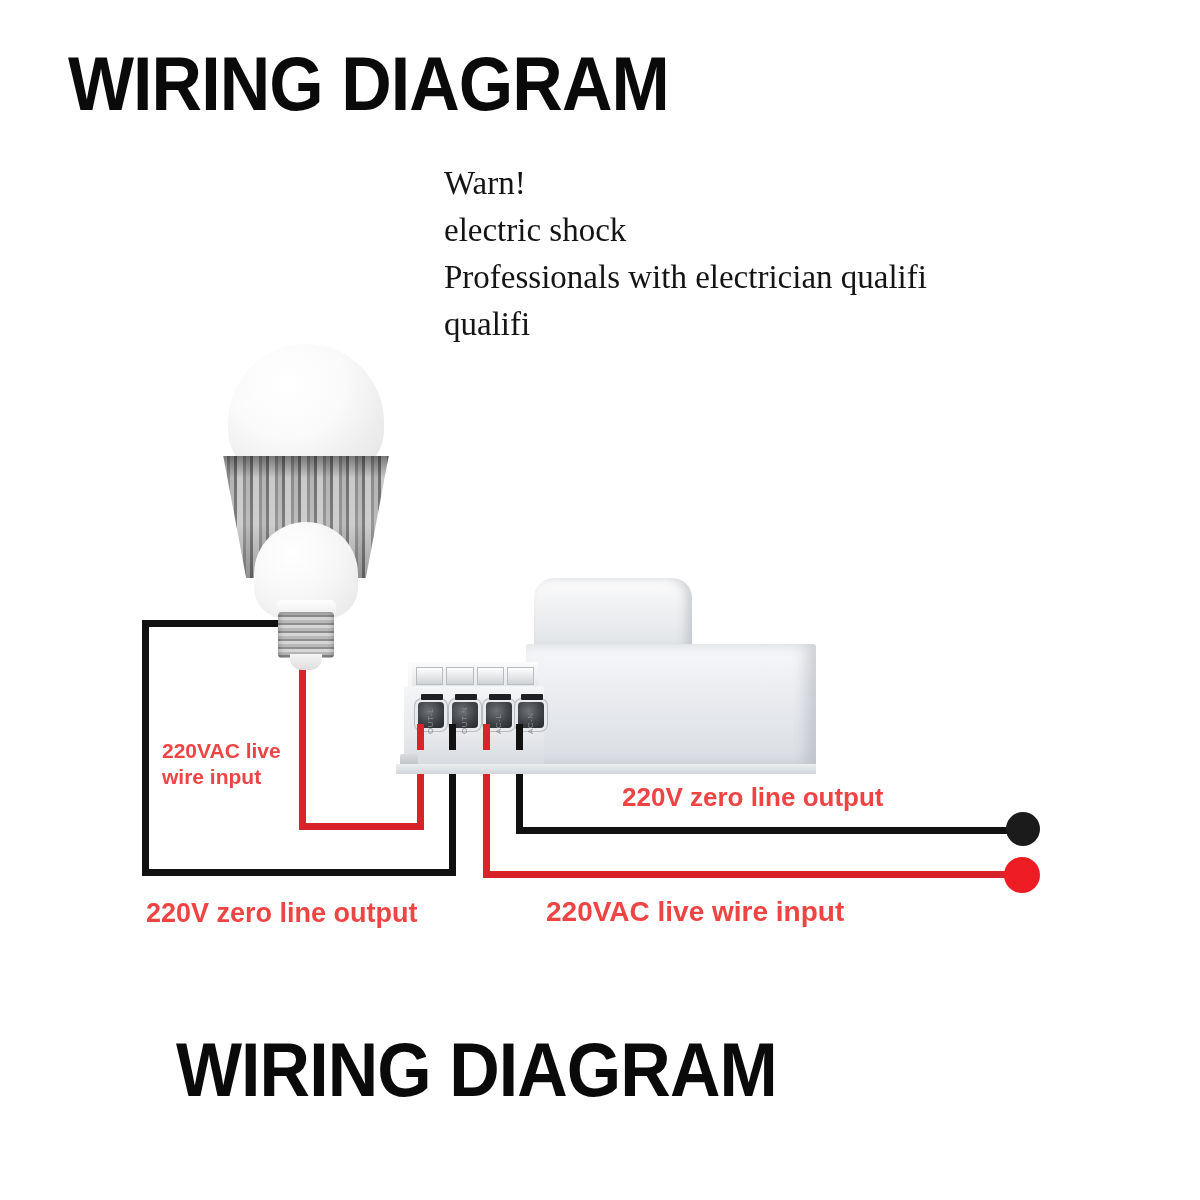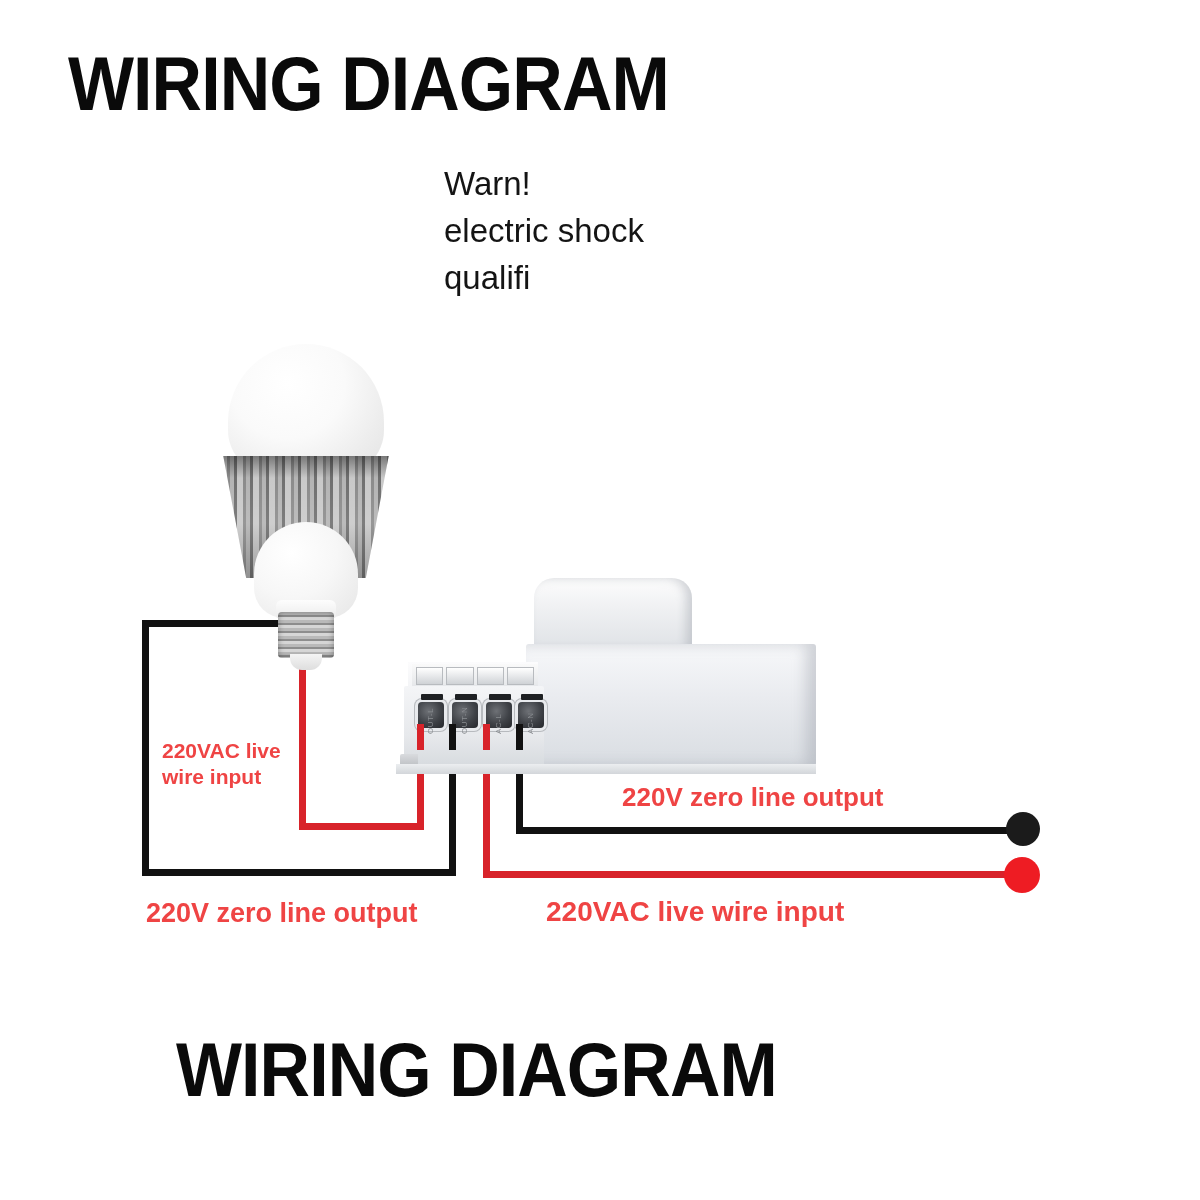--- a/index.html
+++ b/index.html
@@ -25,21 +25,21 @@
   }
   #title-top{left:68px;top:46px;font-size:76px;line-height:76px;}
   #title-bottom{left:176px;top:1032px;font-size:76px;line-height:76px;}
 
   
   #warning{
     position:absolute;left:444px;top:160px;width:620px;
     font-size:33px;line-height:47px;color:#141414;
     font-family:"Liberation Sans", sans-serif;
   }
-  #warning div{white-space:nowrap;}
+  #warning div{white-space:nowrap;font-family:Liberation Serif, serif;}
 
   
   .label{
     position:absolute;color:#ef4444;
     font-family:"Liberation Sans", sans-serif;
     white-space:nowrap;
   }
   #label-live-small{
     left:162px;top:738px;font-size:21px;line-height:26px;
     font-weight:600;white-space:normal;width:130px;
@@ -160,20 +160,21 @@
 </head>
 <body>
 
 <div id="stage">
 
   <div class="title" id="title-top">WIRING DIAGRAM</div>
 
   <div id="warning">
     <div>Warn!</div>
     <div>electric shock</div>
+    <div>Professionals with electrician qualifi</div>
     <div>qualifi</div>
   </div>
 
   <div class="wire" style="left:142px;top:620px;width:168px;height:7px;"></div>
   <div class="wire" style="left:142px;top:620px;width:7px;height:256px;"></div>
   <div class="wire" style="left:142px;top:869px;width:314px;height:7px;"></div>
   <div class="wire" style="left:449px;top:742px;width:7px;height:134px;"></div>
 
   <div class="wire red" style="left:299px;top:640px;width:7px;height:190px;"></div>
   <div class="wire red" style="left:299px;top:823px;width:125px;height:7px;"></div>

